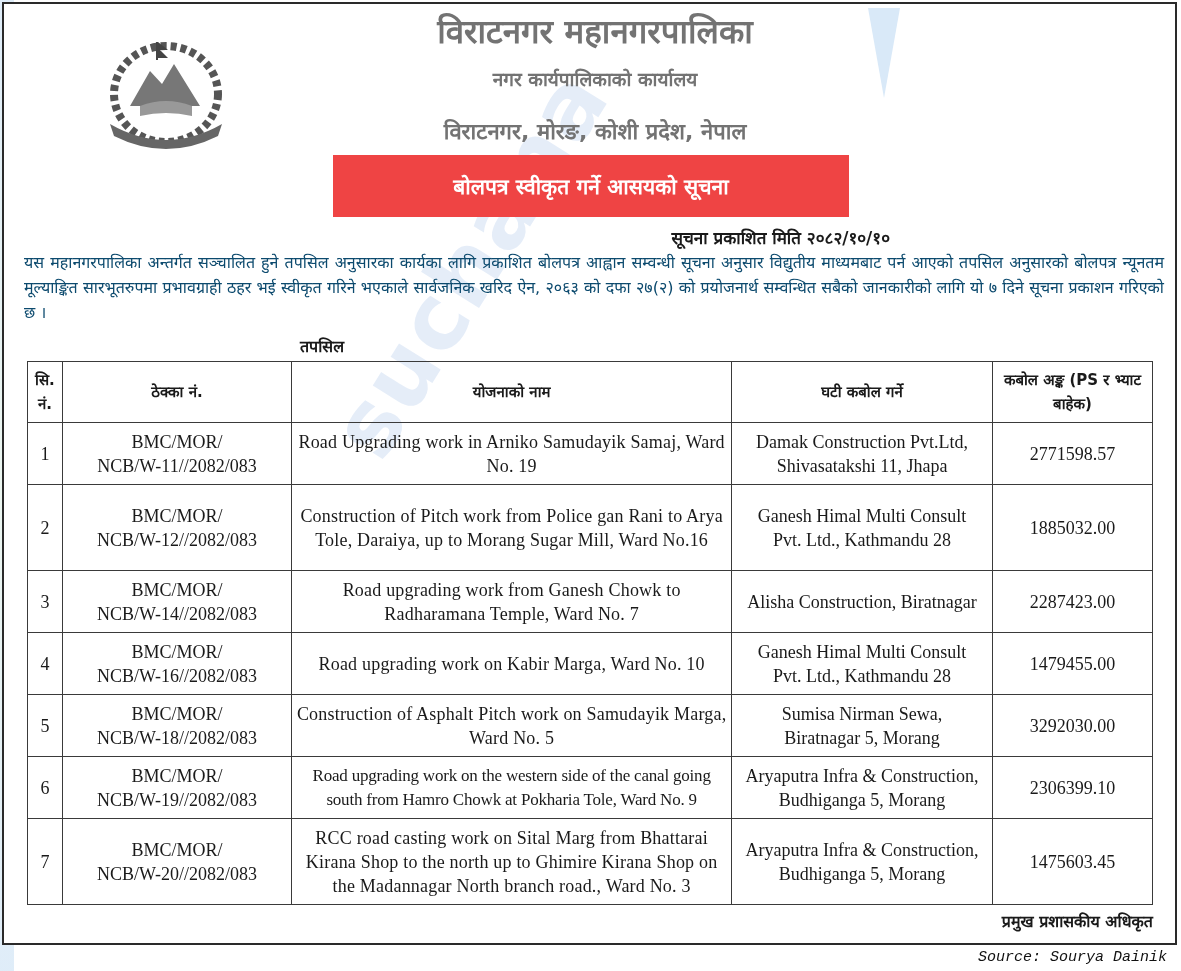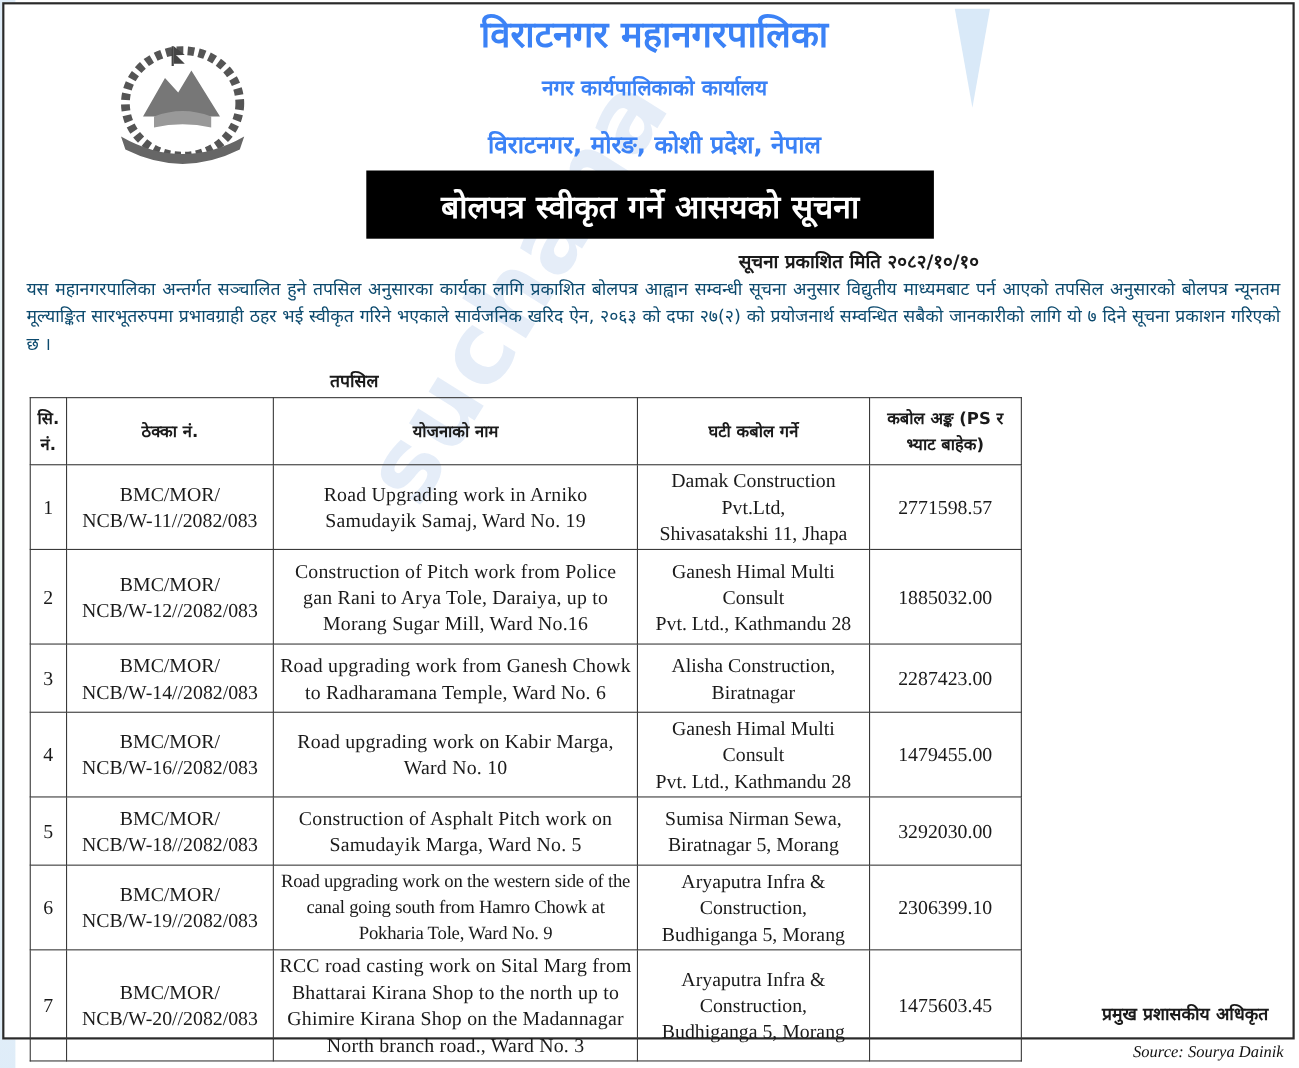--- a/index.html
+++ b/index.html
@@ -10,47 +10,47 @@
   .wm { position: absolute; pointer-events: none; }
   .wm-left { left: 0; top: 0; width: 14px; height: 971px;
              background: linear-gradient(180deg, #d7e8f7 0%, #e6f3ec 50%, #d7e8f7 100%); opacity: .8; }
   .wm-arrow1 { left: 868px; top: 8px; width: 0; height: 0; border-left: 16px solid transparent;
                border-right: 16px solid transparent; border-top: 90px solid #d9e9f8; }
   .wm-text { left: 310px; top: 420px; font-family: "DejaVu Sans", sans-serif; font-weight: bold;
              font-size: 90px; color: #2f6fc9; opacity: .12; transform: rotate(-58deg);
              transform-origin: left top; letter-spacing: 2px; }
   .emblem { position: absolute; left: 100px; top: 36px; width: 132px; height: 116px; }
   .hdr { position: absolute; left: 300px; width: 590px; text-align: center;
-         font-family: "DejaVu Sans", sans-serif; font-weight: bold; color: #3b82f6; }
+         font-family: "DejaVu Sans", sans-serif; font-weight: bold; color: #737373; }
   .h1 { top: 8px; font-size: 33px; }
   .h2 { top: 66px; font-size: 19px; }
   .h3 { top: 115px; font-size: 22px; font-weight: bold; }
   .banner { position: absolute; left: 333px; top: 155px; width: 516px; height: 62px;
-            background: #000000; color: #fff; font-family: "DejaVu Sans", sans-serif;
-            font-weight: bold; font-size: 29px; display: flex; align-items: center;
+            background: #ef4444; color: #fff; font-family: "DejaVu Sans", sans-serif;
+            font-weight: bold; font-size: 21px; display: flex; align-items: center;
             justify-content: center; }
   .pubdate { position: absolute; left: 300px; top: 226px; width: 590px; text-align: right;
              font-family: "DejaVu Sans", sans-serif; font-weight: bold; font-size: 17px; }
   .para { position: absolute; left: 24px; top: 250px; width: 1140px;
           font-family: "DejaVu Sans", sans-serif; font-size: 16px; line-height: 25px;
           text-align: justify; color: #0c4a6e; }
   .schedule { position: absolute; left: 300px; top: 335px; width: 590px; text-align: left;
               font-family: "DejaVu Sans", sans-serif; font-weight: bold; font-size: 16px; }
-  table.t { position: absolute; left: 27px; top: 361px; width: 902px;
+  table.t { position: absolute; left: 27px; top: 361px; width: 1126px;
             border-collapse: collapse; font-size: 18px; }
   table.t th, table.t td { border: 1.5px solid #3a3a3a; text-align: center;
                            vertical-align: middle; padding: 2px 4px; line-height: 24px; }
   table.t th { font-family: "DejaVu Sans", sans-serif; font-size: 15px; font-weight: bold;
                height: 56px; }
   .c1 { width: 26px; } .c2 { width: 222px; } .c3 { width: 436px; margin-left: 31px; }
   .c4 { width: 254px; } .c5 { width: 152px; }
   td.proj { letter-spacing: .2px; }
   .sign { position: absolute; right: 28px; top: 910px; font-family: "DejaVu Sans", sans-serif;
           font-weight: bold; font-size: 16px; }
-  .source { position: absolute; right: 14px; top: 949px; font-family: Liberation Serif, serif;
+  .source { position: absolute; right: 14px; top: 949px; font-family: Liberation Mono, monospace;
             font-style: italic; font-size: 15px; color: #111; }
 </style>
 </head>
 <body>
 
 <div class="wm wm-left"></div>
 
 <div class="frame"></div>
 
 <div class="wm wm-arrow1"></div>
@@ -97,21 +97,21 @@
     <tr style="height:86px">
       <td>2</td>
       <td><span>BMC/MOR/</span><br><span>NCB/W-12//2082/083</span></td>
       <td class="proj">Construction of Pitch work from Police gan Rani to Arya Tole, Daraiya, up to Morang Sugar Mill, Ward No.16</td>
       <td><span>Ganesh Himal Multi Consult</span><br><span>Pvt. Ltd., Kathmandu 28</span></td>
       <td>1885032.00</td>
     </tr>
     <tr style="height:62px">
       <td>3</td>
       <td><span>BMC/MOR/</span><br><span>NCB/W-14//2082/083</span></td>
-      <td class="proj">Road upgrading work from Ganesh Chowk to Radharamana Temple, Ward No. 6</td>
+      <td class="proj">Road upgrading work from Ganesh Chowk to Radharamana Temple, Ward No. 7</td>
       <td>Alisha Construction, Biratnagar</td>
       <td>2287423.00</td>
     </tr>
     <tr style="height:62px">
       <td>4</td>
       <td><span>BMC/MOR/</span><br><span>NCB/W-16//2082/083</span></td>
       <td class="proj">Road upgrading work on Kabir Marga, Ward No. 10</td>
       <td><span>Ganesh Himal Multi Consult</span><br><span>Pvt. Ltd., Kathmandu 28</span></td>
       <td>1479455.00</td>
     </tr>

